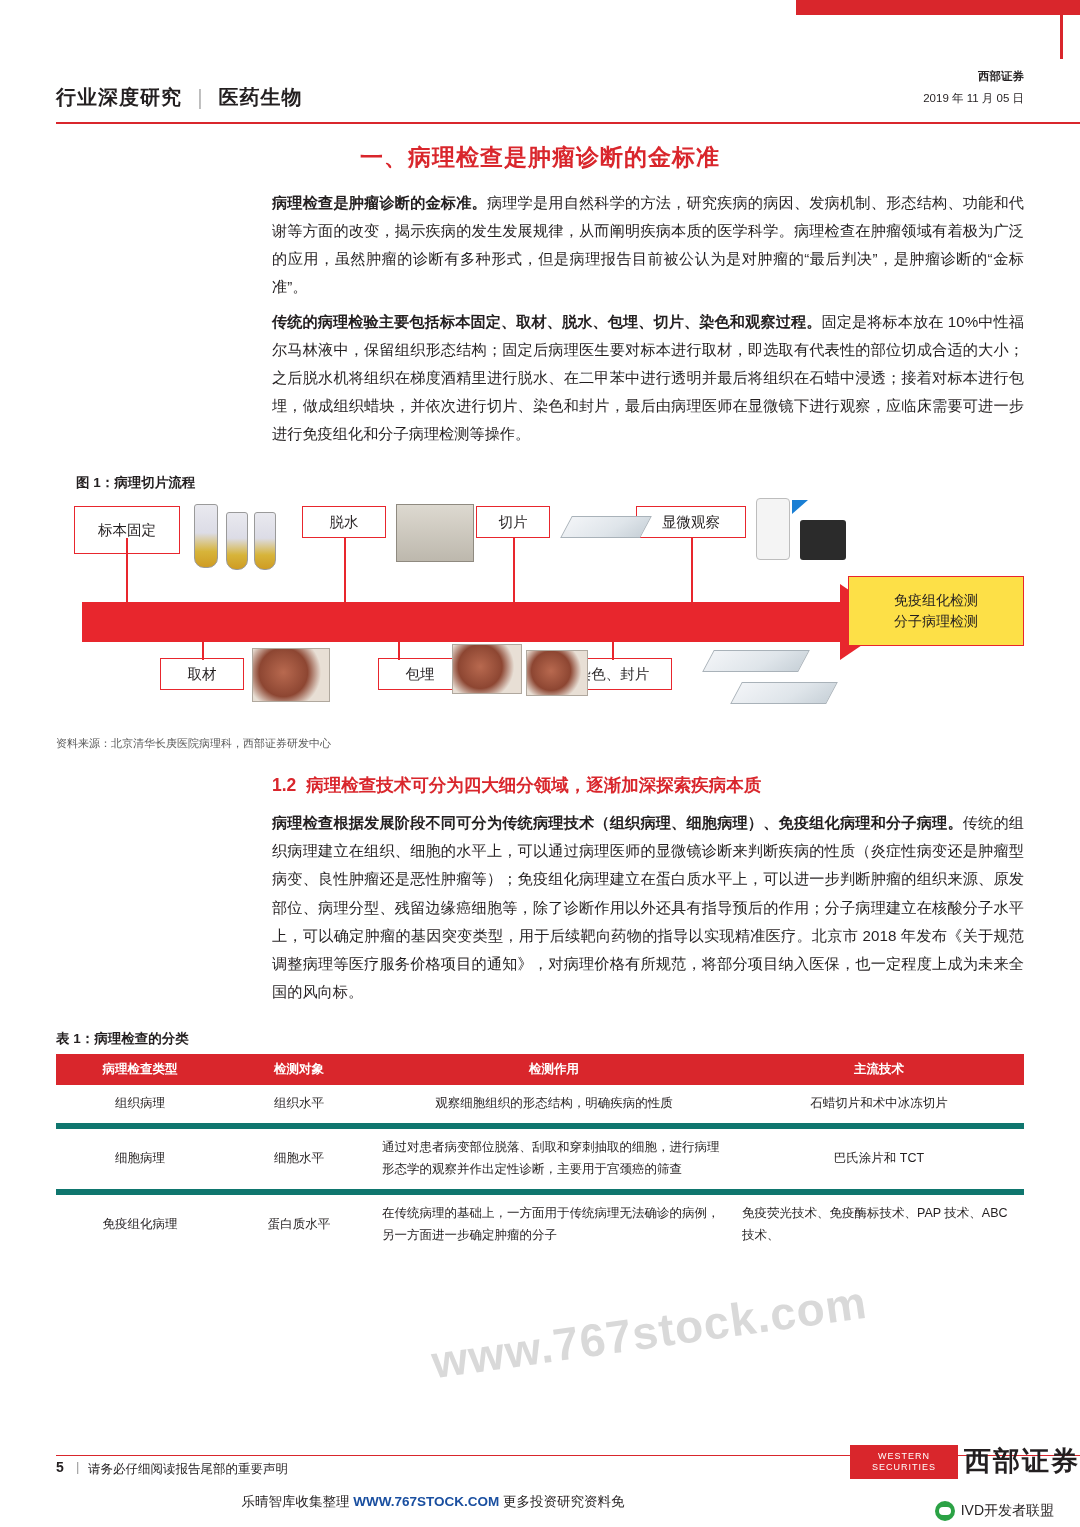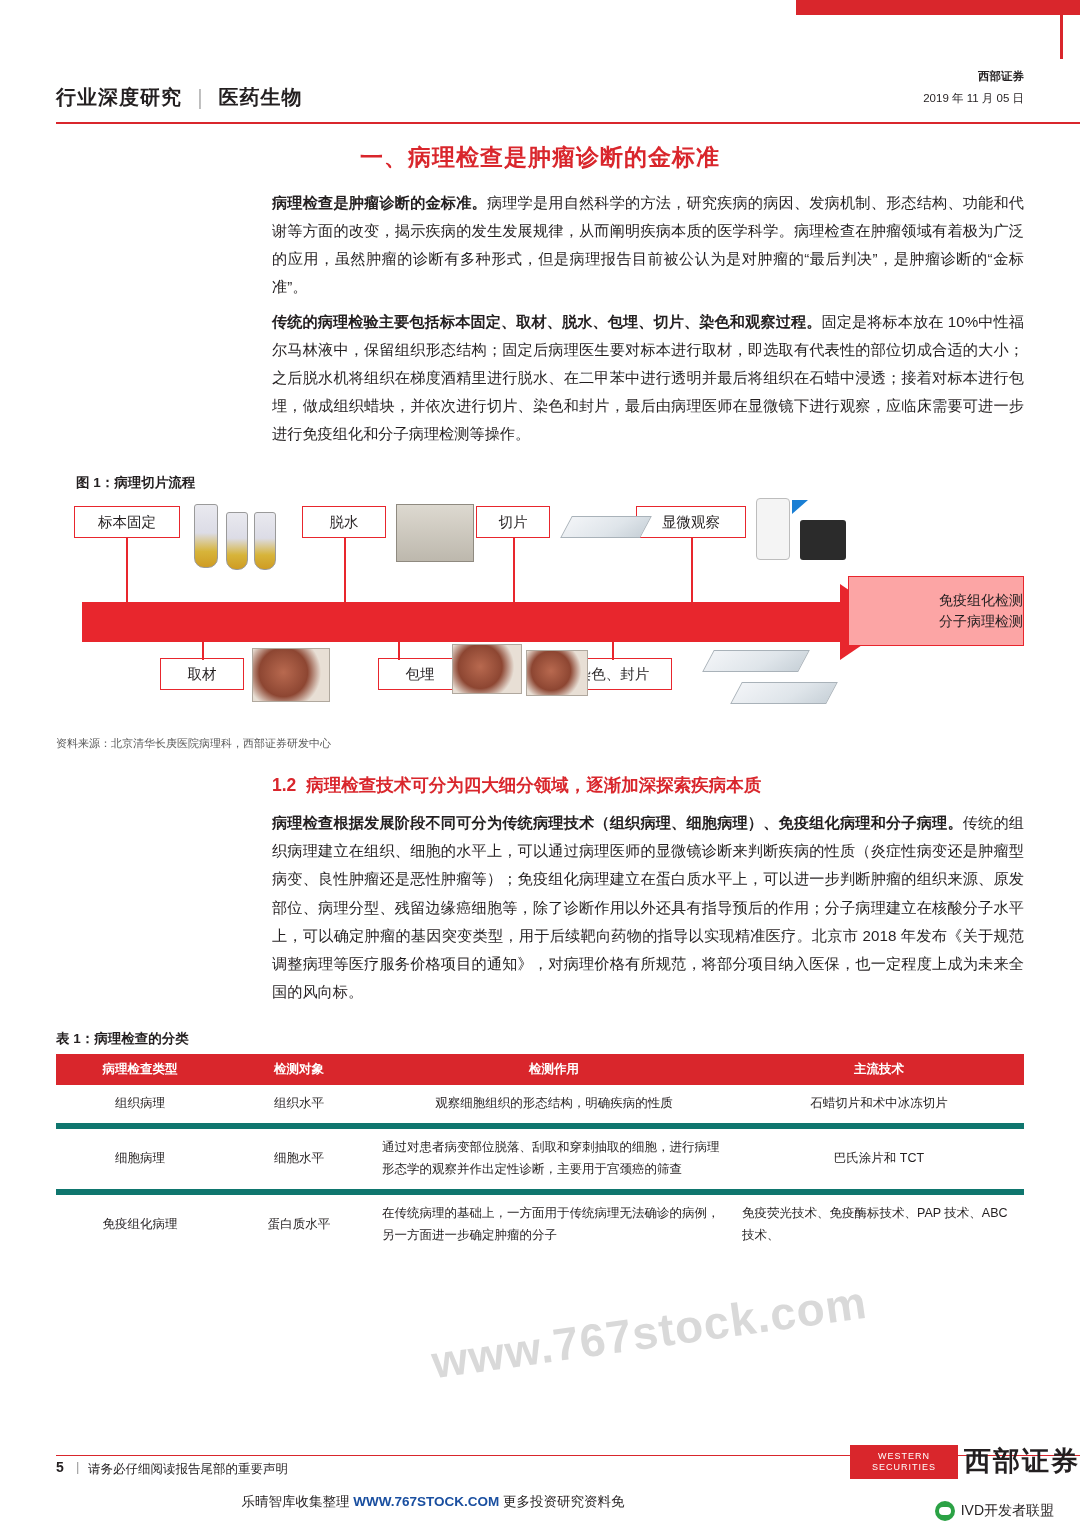--- a/index.html
+++ b/index.html
@@ -94,22 +94,22 @@
     font-size:14.5px; color:#231f20;
     display:flex; align-items:center; justify-content:center;
     font-weight:normal;
     padding:4px 10px;
   }
   .stem {
     position:absolute; width:1.6px; background:#e8262d;
   }
   .endbox {
     position:absolute; right:0; top:78px; width:176px; height:70px;
-    border:1.6px solid #e8262d; background:#fca5a5;
-    display:flex; flex-direction:column; align-items:flex-end; justify-content:center;
+    border:1.6px solid #e8262d; background:#fde047;
+    display:flex; flex-direction:column; align-items:center; justify-content:center;
     font-size:14px; line-height:1.5;
   }
   .ph-tube {
     position:absolute; background:linear-gradient(to bottom,#e9e9ef 0%, #dcdce6 45%, #d7b43a 75%, #cf9c23 100%);
     border:1px solid #9a9a9a; border-radius:3px 3px 10px 10px;
   }
   .ph-grey {
     position:absolute; background:linear-gradient(to bottom,#ddd9d0,#bdb8ad);
     border:1px solid #8f8a80;
   }
@@ -225,21 +225,21 @@
 
   <p class="body"><b>传统的病理检验主要包括标本固定、取材、脱水、包埋、切片、染色和观察过程。</b><span>固定是将标本放在 10%中性福尔马林液中，保留组织形态结构；固定后病理医生要对标本进行取材，即选取有代表性的部位切成合适的大小；之后脱水机将组织在梯度酒精里进行脱水、在二甲苯中进行透明并最后将组织在石蜡中浸透；接着对标本进行包埋，做成组织蜡块，并依次进行切片、染色和封片，最后由病理医师在显微镜下进行观察，应临床需要可进一步进行免疫组化和分子病理检测等操作。</span></p>
 
   <div class="fig-caption">图 1：病理切片流程</div>
 
   <div class="figure">
 
     <div class="arrow-body"></div>
     <div class="arrow-head"></div>
 
-    <div class="node" style="left:18px; top:8px; width:106px; height:32px;">标本固定</div>
+    <div class="node" style="left:18px; top:8px; width:106px; height:48px;">标本固定</div>
     <div class="stem" style="left:70px; top:40px; height:64px;"></div>
 
     <div class="node" style="left:246px; top:8px; width:84px; height:32px;">脱水</div>
     <div class="stem" style="left:288px; top:40px; height:64px;"></div>
 
     <div class="node" style="left:420px; top:8px; width:74px; height:32px;">切片</div>
     <div class="stem" style="left:457px; top:40px; height:64px;"></div>
 
     <div class="node" style="left:580px; top:8px; width:110px; height:32px;">显微观察</div>
     <div class="stem" style="left:635px; top:40px; height:64px;"></div>

